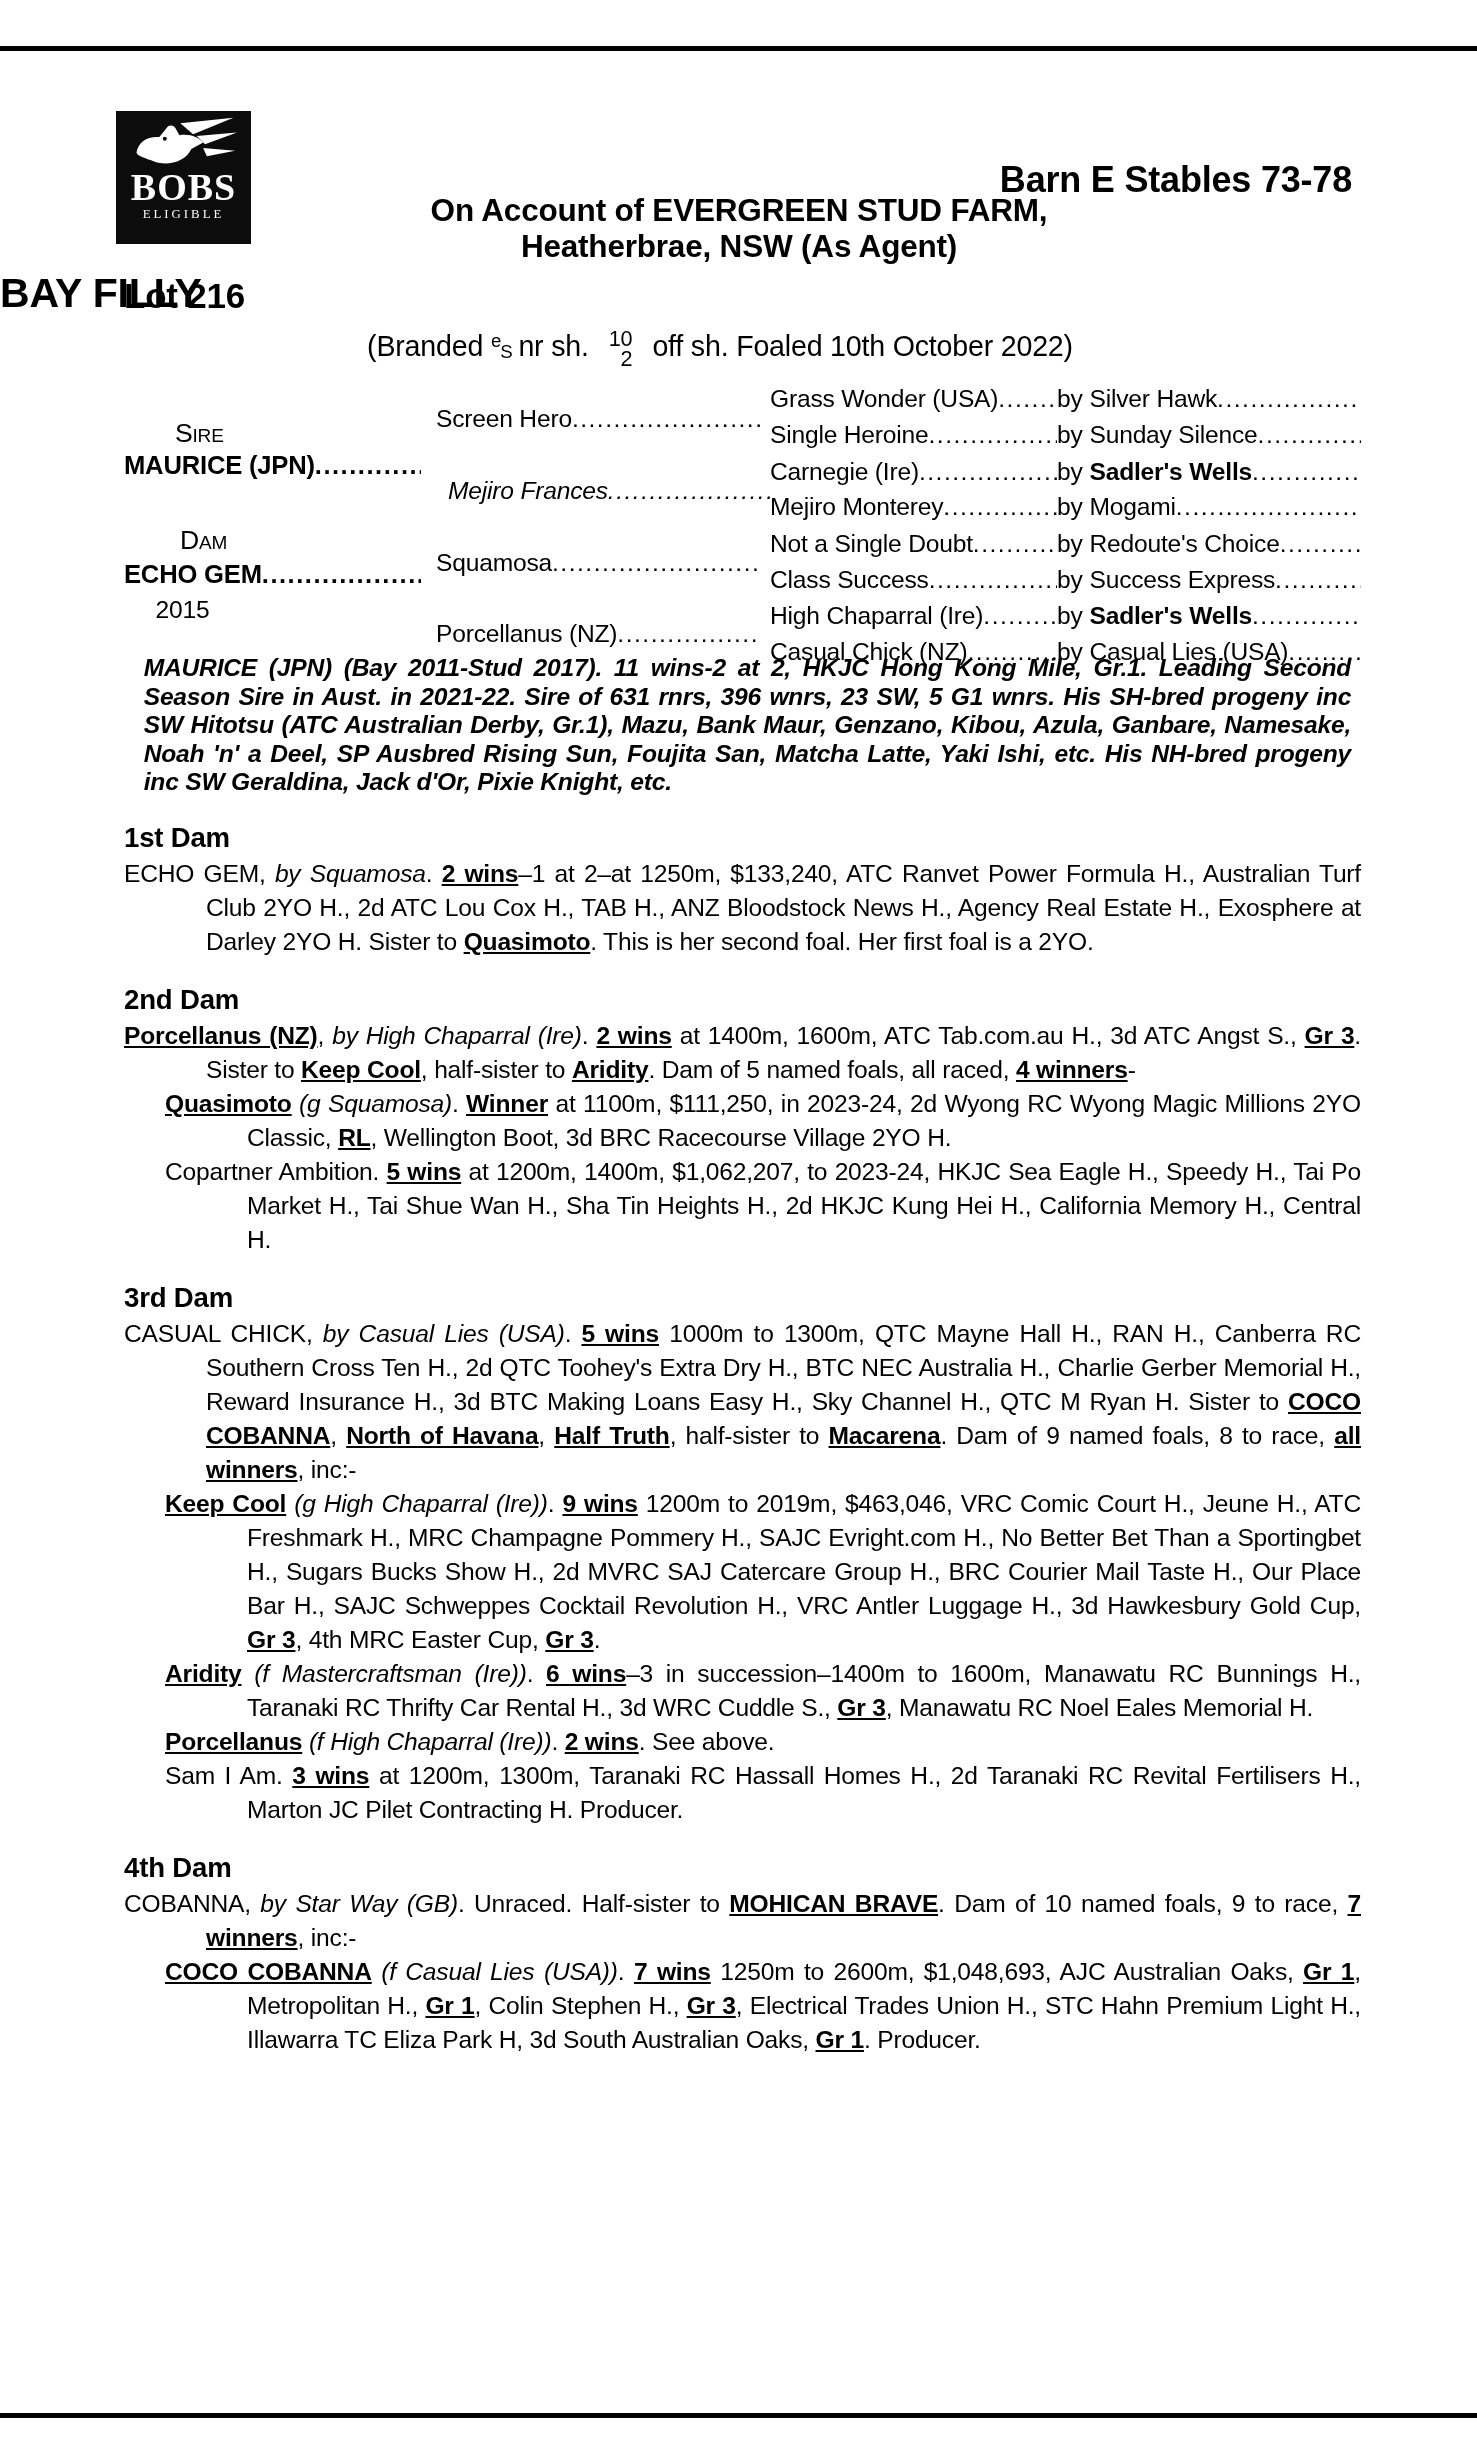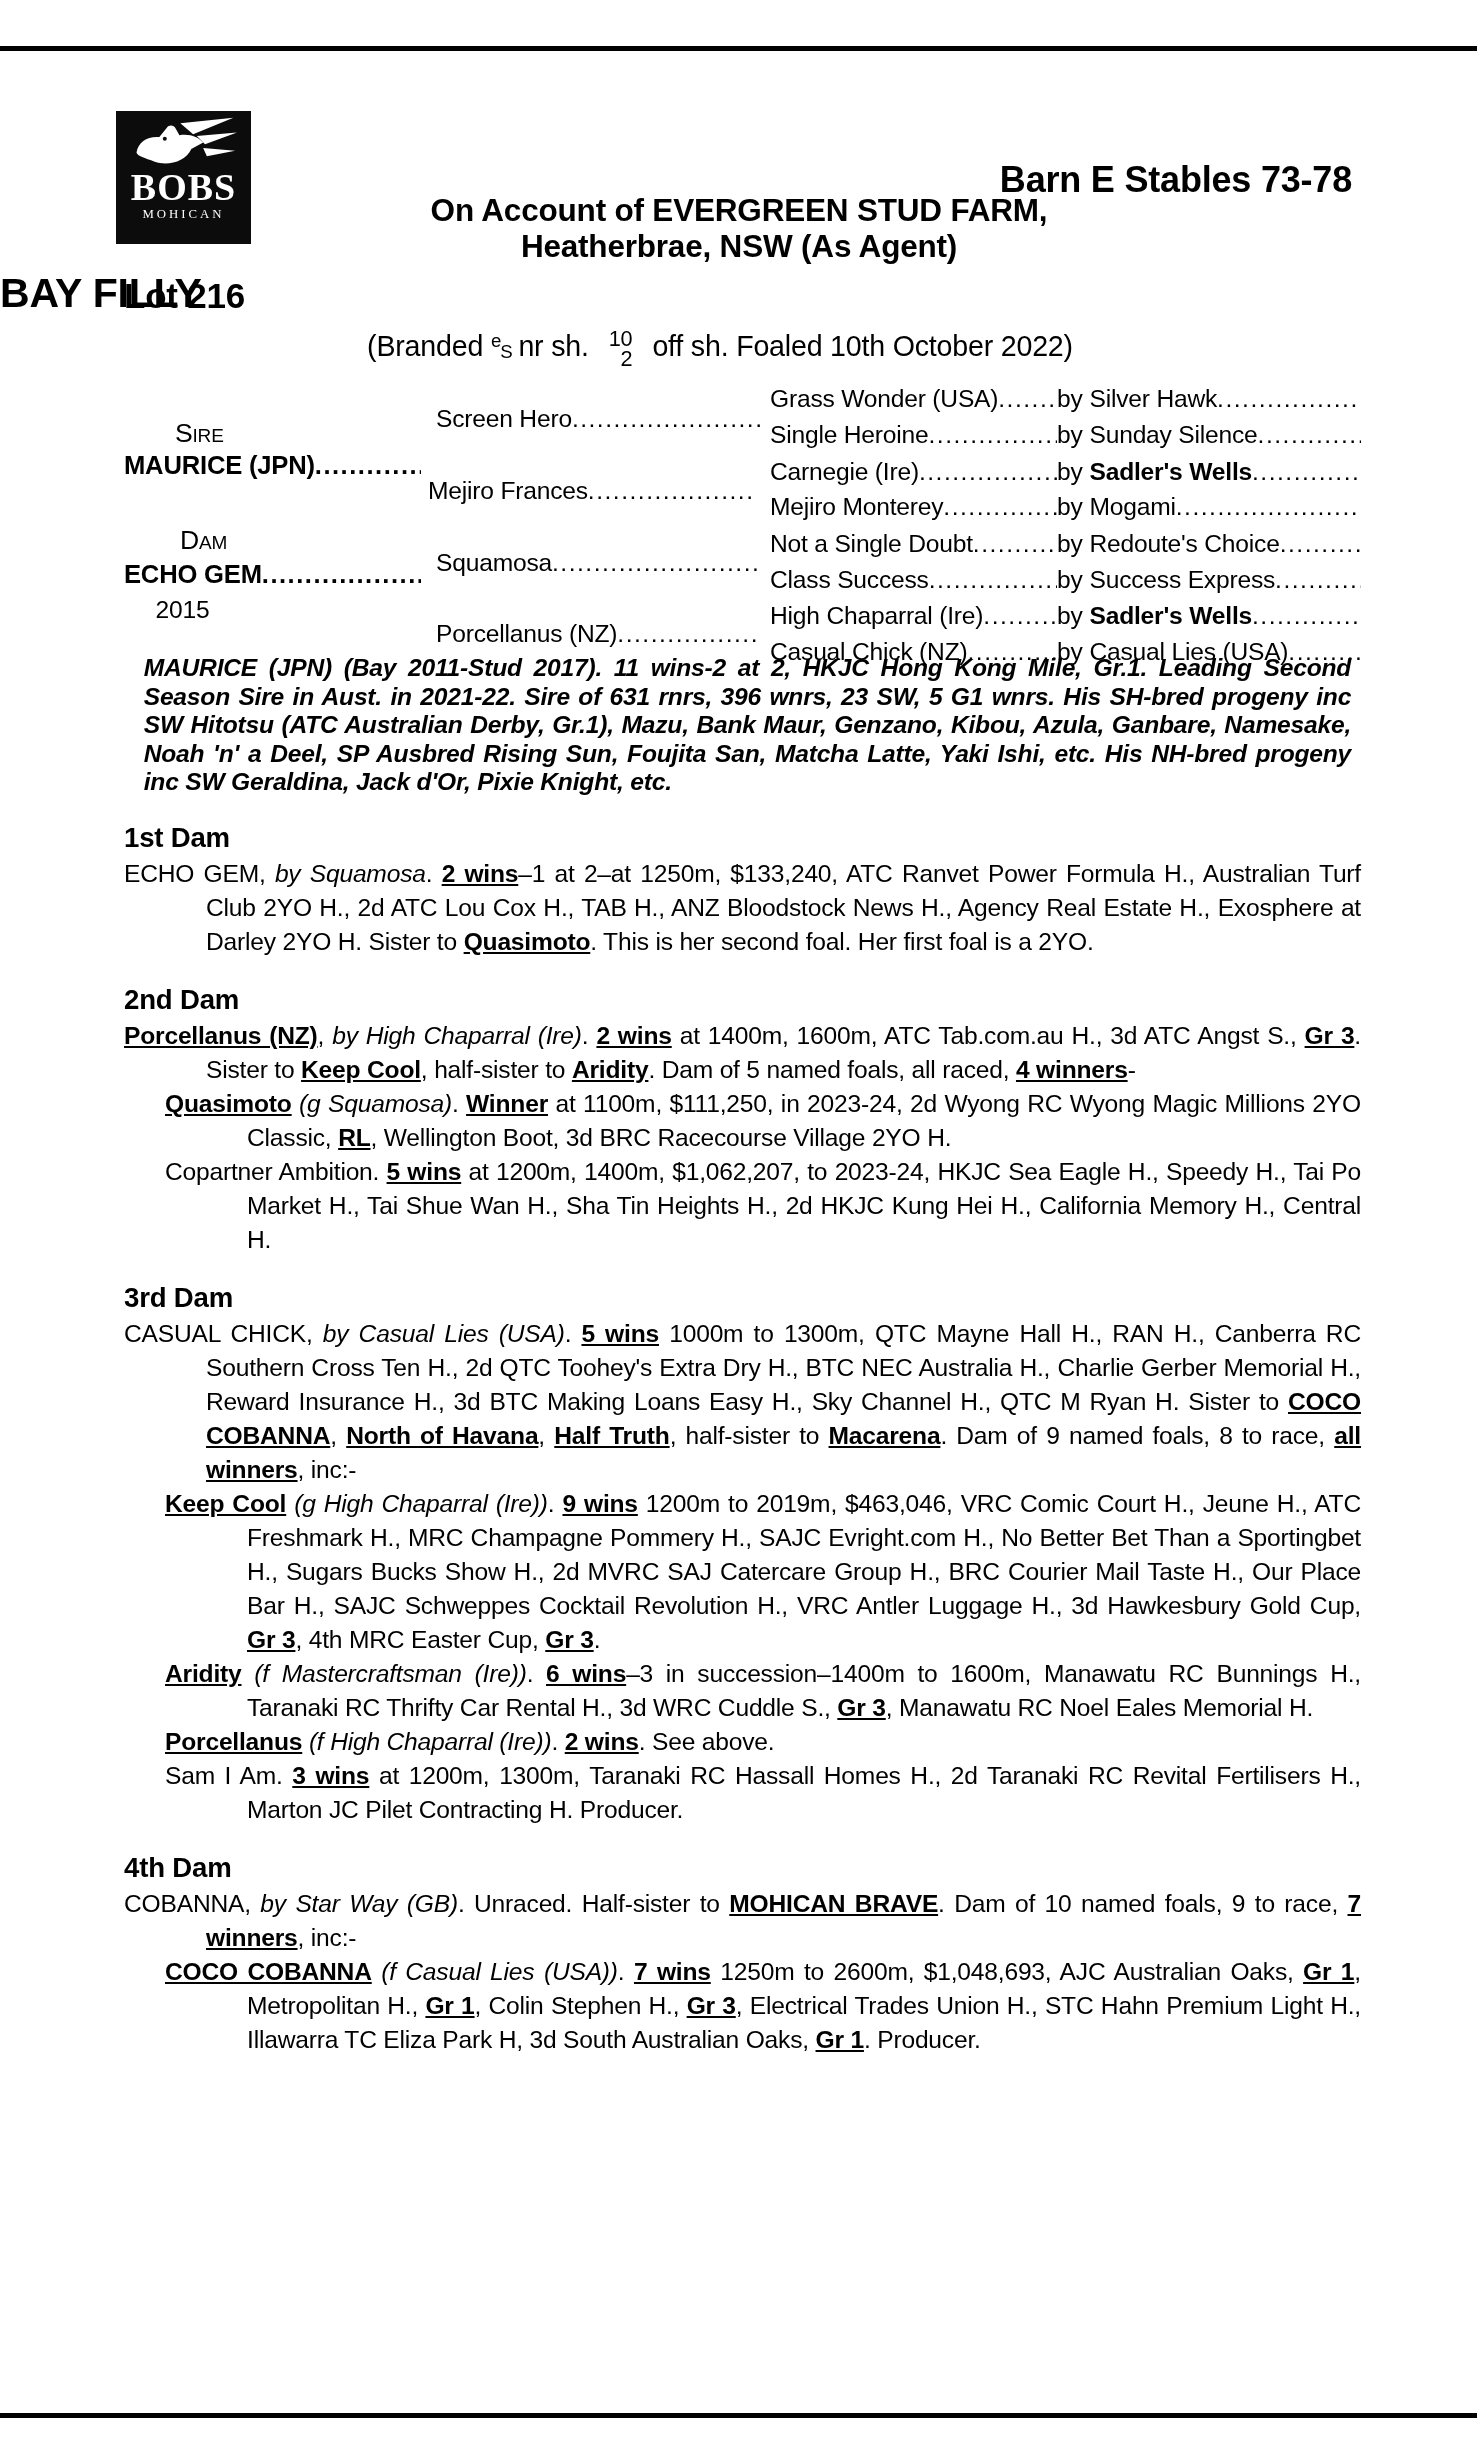--- a/index.html
+++ b/index.html
@@ -63,21 +63,21 @@
 
   <div class="logo">
     <svg width="116" height="53" viewBox="0 0 120 58">
       <path d="M8 40 C10 28 20 22 33 23 L41 13 C44 9 49 10 51 14 L55 21 C66 19 76 23 81 29 L68 36 C62 50 42 55 28 50 C17 46 9 44 8 40 Z" fill="#ffffff"></path>
       <path d="M56 8 L114 2 L70 20 Z" fill="#ffffff"></path>
       <path d="M74 22 L118 18 L83 31 Z" fill="#ffffff"></path>
       <path d="M81 35 L116 38 L85 44 Z" fill="#ffffff"></path>
       <circle cx="39" cy="25" r="2.2" fill="#0c0c0c"></circle>
     </svg>
     <div class="logo-title">BOBS</div>
-    <div class="logo-sub">MOHICAN</div>
+    <div class="logo-sub">ELIGIBLE</div>
   </div>
 
   <div class="barn">Barn E Stables 73-78</div>
   <div class="account l1">On Account of EVERGREEN STUD FARM,</div>
   <div class="account l2">Heatherbrae, NSW (As Agent)</div>
   <div class="lot">Lot 216</div>
   <div class="horse-title">BAY FILLY</div>
 
   <div class="branded"><span>(Branded</span><span class="brand-glyph"><span class="bg-top">e</span><span class="bg-bot">S</span></span><span>nr sh.</span><span class="frac"><span class="frac-top">10</span><span class="frac-bot">2</span></span><span>off sh. Foaled 10th October 2022)</span></div>
 
@@ -92,21 +92,21 @@
     <span class="p-item lead bold" style="left:0;top:176px;width:297px;font-size:25.6px;">
         <span class="nm">ECHO GEM</span>
         <span class="dots"></span>
       </span>
     <span class="p-item" style="left:31.5px;top:211px;">2015</span>
 
     <span class="p-item lead" style="left:312px;top:19.7px;width:325px;">
         <span class="nm">Screen Hero</span>
         <span class="dots"></span>
       </span>
-    <span class="p-item lead" style="left:304px;top:92px;width:325px;">
+    <span class="p-item lead" style="left:324px;top:92px;width:325px;font-style:italic;">
         <span class="nm">Mejiro Frances</span>
         <span class="dots"></span>
       </span>
     <span class="p-item lead" style="left:312px;top:164px;width:325px;">
         <span class="nm">Squamosa</span>
         <span class="dots"></span>
       </span>
     <span class="p-item lead" style="left:312px;top:235px;width:325px;">
         <span class="nm">Porcellanus (NZ)</span>
         <span class="dots"></span>

